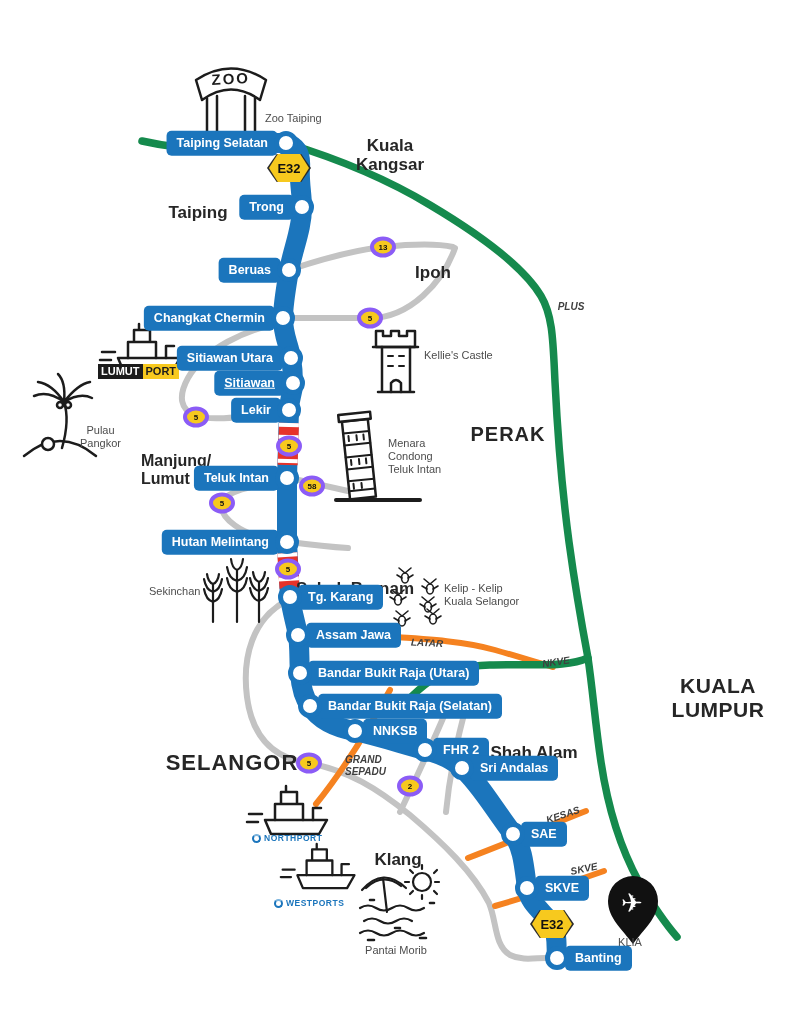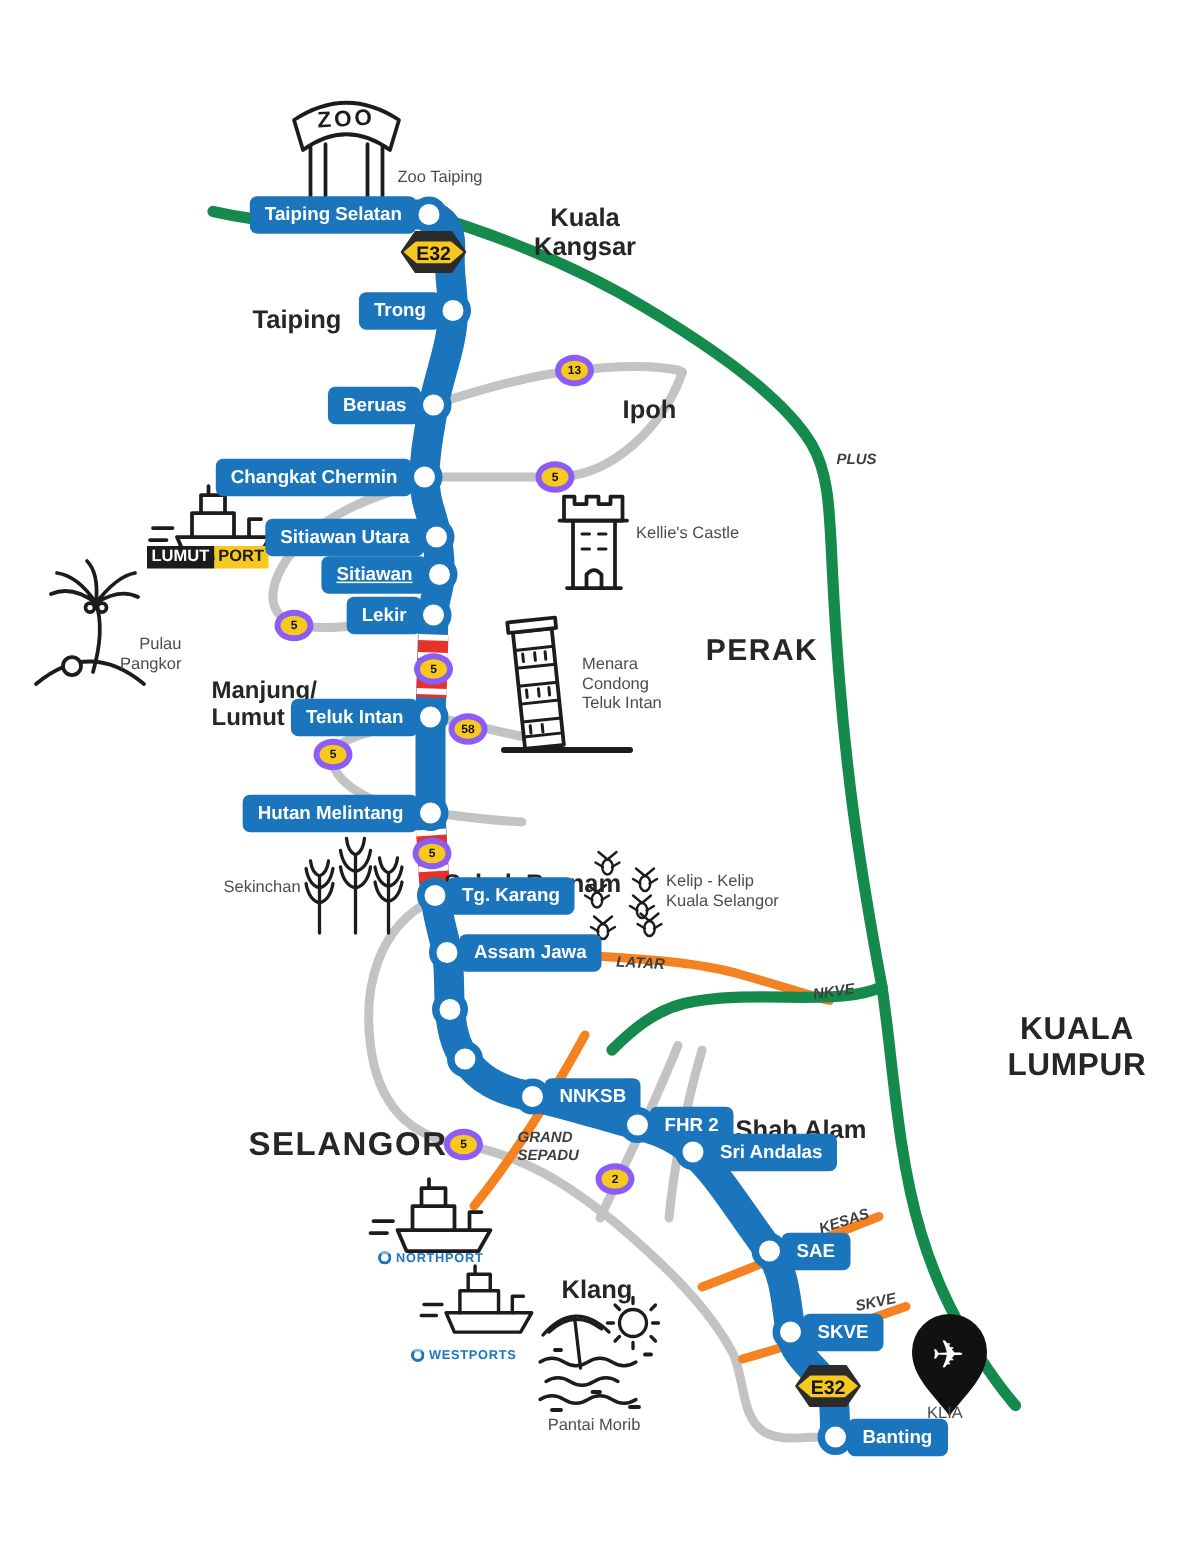--- a/index.html
+++ b/index.html
@@ -14,21 +14,21 @@
        z-index:2;white-space:nowrap;margin-top:30px;}
   .poi-label{position:absolute;color:#4d4d4d;font-size:11px;line-height:1.2;z-index:2;white-space:nowrap;}
   .road-label{position:absolute;color:#3f3f3f;font-size:10px;font-style:italic;font-weight:600;
        line-height:1.15;z-index:2;white-space:nowrap;}
   .shield{position:absolute;width:18px;height:13px;background:var(--shield_yellow);
        border:4px solid #8b5cf6;border-radius:50%;color:#111;font-size:8px;font-weight:bold;
        display:flex;align-items:center;justify-content:center;z-index:5;transform:translate(-50%,-50%);}
   .badge-outer{position:absolute;width:44px;height:28px;background:#2b2b2b;
        clip-path:polygon(22% 0,78% 0,100% 50%,78% 100%,22% 100%,0 50%);
        display:flex;align-items:center;justify-content:center;z-index:5;transform:translate(-50%,-50%);}
-  .badge-inner{width:40px;height:15px;background:var(--shield_yellow);
+  .badge-inner{width:40px;height:28px;background:var(--shield_yellow);
        clip-path:polygon(22% 0,78% 0,100% 50%,78% 100%,22% 100%,0 50%);
        display:flex;align-items:center;justify-content:center;font-weight:bold;font-size:13px;color:#111;}
   .lumut-logo{position:absolute;z-index:3;font-weight:bold;font-size:11px;display:flex;line-height:1;}
   .lumut-logo .black{background:#1c1c1c;color:#fff;padding:2px 3px;}
   .lumut-logo .yellow{background:var(--shield_yellow);color:#1c1c1c;padding:2px 3px;}
   .port-logo{position:absolute;color:var(--route_blue);font-size:8.5px;font-weight:bold;
        letter-spacing:.5px;z-index:3;display:flex;align-items:center;gap:3px;line-height:1;}
   .port-logo .dot{width:9px;height:9px;border-radius:50%;border:2.5px solid var(--route_blue);
        border-top-color:#7ab3dd;box-sizing:border-box;}
   svg text.logo{font-family:"Liberation Sans",sans-serif;}
@@ -199,21 +199,23 @@
     <div class="exit-box" style="top: 410px; left: 281px; transform: translate(-100%, -50%);">Lekir</div>
     <div class="exit-node" style="left: 289px; top: 410px;"></div>
     <div class="exit-box" style="top: 478px; left: 279px; transform: translate(-100%, -50%);">Teluk Intan</div>
     <div class="exit-node" style="left: 287px; top: 478px;"></div>
     <div class="exit-box" style="top: 542px; left: 279px; transform: translate(-100%, -50%);">Hutan Melintang</div>
     <div class="exit-node" style="left: 287px; top: 542px;"></div>
     <div class="exit-box" style="top: 597px; left: 298px; transform: translate(0px, -50%);">Tg. Karang</div>
     <div class="exit-node" style="left: 290px; top: 597px;"></div>
     <div class="exit-box" style="top: 635px; left: 306px; transform: translate(0px, -50%);">Assam Jawa</div>
     <div class="exit-node" style="left: 298px; top: 635px;"></div>
+    <div class="exit-box" style="top: 673px; left: 308px; transform: translate(0px, -50%);">Bandar Bukit Raja (Utara)</div>
     <div class="exit-node" style="left: 300px; top: 673px;"></div>
+    <div class="exit-box" style="top: 706px; left: 318px; transform: translate(0px, -50%);">Bandar Bukit Raja (Selatan)</div>
     <div class="exit-node" style="left: 310px; top: 706px;"></div>
     <div class="exit-box" style="top: 731px; left: 363px; transform: translate(0px, -50%);">NNKSB</div>
     <div class="exit-node" style="left: 355px; top: 731px;"></div>
     <div class="exit-box" style="top: 750px; left: 433px; transform: translate(0px, -50%);">FHR 2</div>
     <div class="exit-node" style="left: 425px; top: 750px;"></div>
     <div class="exit-box" style="top: 768px; left: 470px; transform: translate(0px, -50%);">Sri Andalas</div>
     <div class="exit-node" style="left: 462px; top: 768px;"></div>
     <div class="exit-box" style="top: 834px; left: 521px; transform: translate(0px, -50%);">SAE</div>
     <div class="exit-node" style="left: 513px; top: 834px;"></div>
     <div class="exit-box" style="top: 888px; left: 535px; transform: translate(0px, -50%);">SKVE</div>
@@ -249,21 +251,21 @@
     <div class="region-label" style="left: 398px; top: 830px; transform: translate(-50%, -50%); font-size: 17px; text-align: center;">
       <div>Klang</div>
     </div>
     <div class="region-label" style="left: 718px; top: 668px; transform: translate(-50%, -50%); font-size: 21px; letter-spacing: 0.5px; text-align: center;">
       <div>KUALA</div>
       <div>LUMPUR</div>
     </div>
     <div class="poi-label" style="left: 265px; top: 119px; transform: translate(0px, -50%); text-align: left;">
       <div>Zoo Taiping</div>
     </div>
-    <div class="poi-label" style="left: 80px; top: 437px; transform: translate(0px, -50%); text-align: right;">
+    <div class="poi-label" style="left: 80px; top: 437px; transform: translate(0px, -50%); text-align: center;">
       <div>Pulau</div>
       <div>Pangkor</div>
     </div>
     <div class="poi-label" style="left: 424px; top: 356px; transform: translate(0px, -50%); text-align: left;">
       <div>Kellie's Castle</div>
     </div>
     <div class="poi-label" style="left: 388px; top: 457px; transform: translate(0px, -50%); text-align: left;">
       <div>Menara</div>
       <div>Condong</div>
       <div>Teluk Intan</div>

